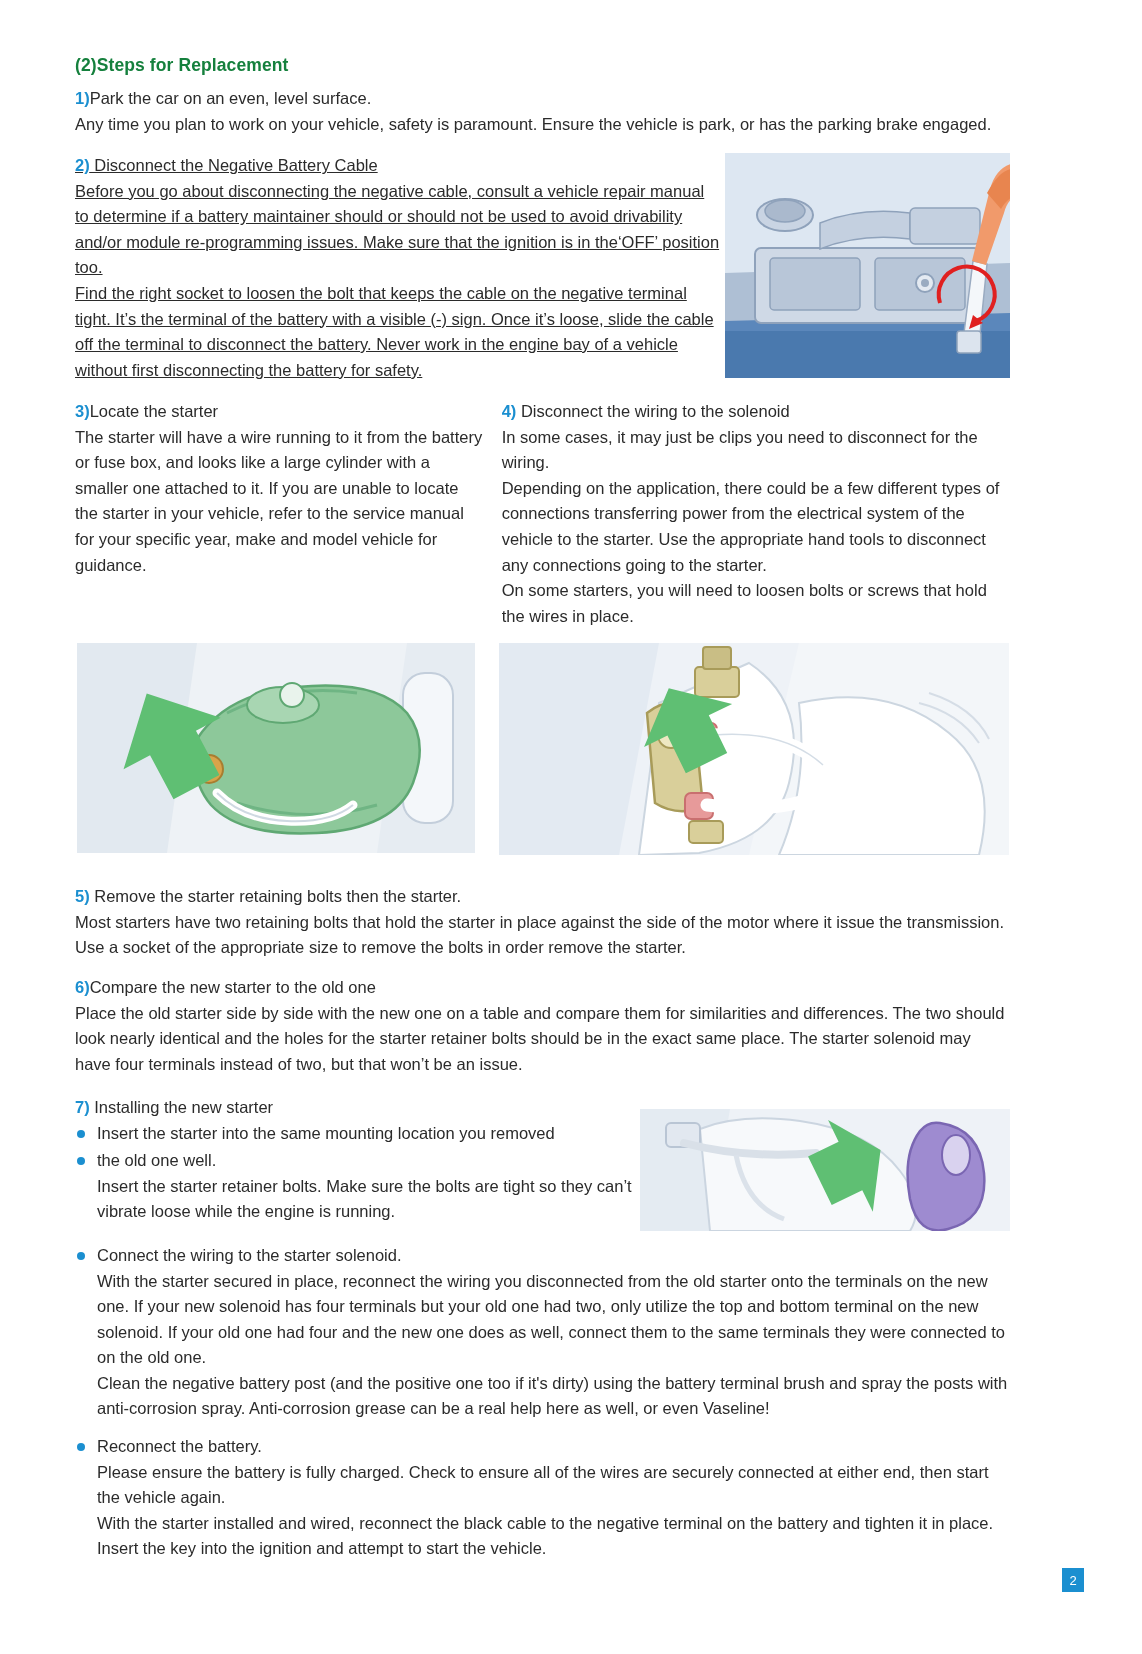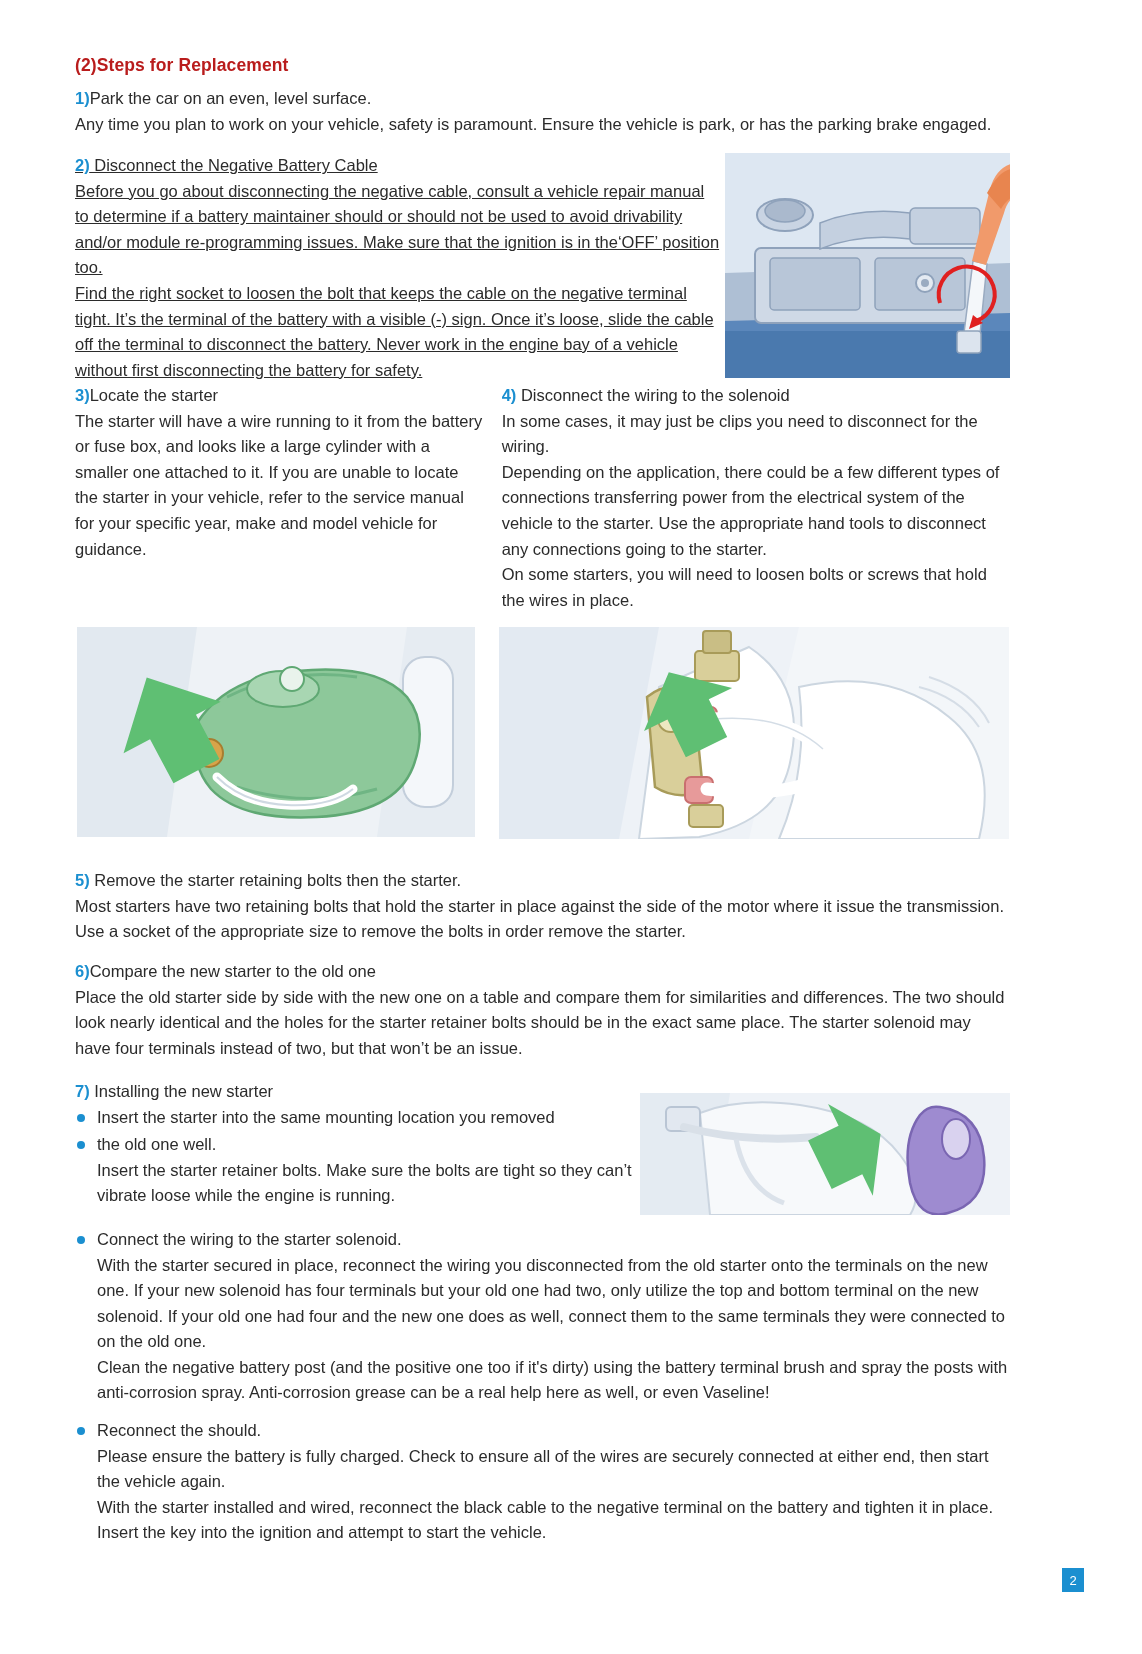--- a/index.html
+++ b/index.html
@@ -21,21 +21,21 @@
     width: 1142px;
     height: 1654px;
   }
   .content {
     position: absolute;
     left: 75px;
     top: 55px;
     width: 935px;
   }
   .heading {
-    color: #b91c1c;
+    color: #15803d;
     font-weight: bold;
     font-size: 17.5px;
     margin: 0 0 10px 0;
     letter-spacing: 0.1px;
   }
   .step-num {
     color: #1b8fd0;
     font-weight: bold;
   }
   p {
@@ -60,21 +60,21 @@
     position: absolute;
     right: 0;
     top: 0;
     width: 285px;
     height: 225px;
   }
   
   .two-col {
     display: flex;
     gap: 18px;
-    margin-top: 0;
+    margin-top: 16px;
   }
   .col-left { width: 410px; }
   .col-right { width: 510px; }
 
   .img-row {
     display: flex;
     gap: 24px;
     margin-top: 14px;
     align-items: flex-start;
   }
@@ -281,21 +281,21 @@
       </div>
     </div>
 
     <ul class="bullets" style="margin-top:18px">
       <li>
         <span class="sub-line">Connect the wiring to the starter solenoid.</span>
         <span class="sub-line">With the starter secured in place, reconnect the wiring you disconnected from the old starter onto the terminals on the new one. If your new solenoid has four terminals but your old one had two, only utilize the top and bottom terminal on the new solenoid. If your old one had four and the new one does as well, connect them to the same terminals they were connected to on the old one.</span>
         <span class="sub-line">Clean the negative battery post (and the positive one too if it's dirty) using the battery terminal brush and spray the posts with anti-corrosion spray. Anti-corrosion grease can be a real help here as well, or even Vaseline!</span>
       </li>
       <li>
-        <span class="sub-line">Reconnect the should.</span>
+        <span class="sub-line">Reconnect the battery.</span>
         <span class="sub-line">Please ensure the battery is fully charged. Check to ensure all of the wires are securely connected at either end, then start the vehicle again.</span>
         <span class="sub-line">With the starter installed and wired, reconnect the black cable to the negative terminal on the battery and tighten it in place. Insert the key into the ignition and attempt to start the vehicle.</span>
       </li>
     </ul>
 
   </div>
 
   <div class="page-num">2</div>
 </div>
 

